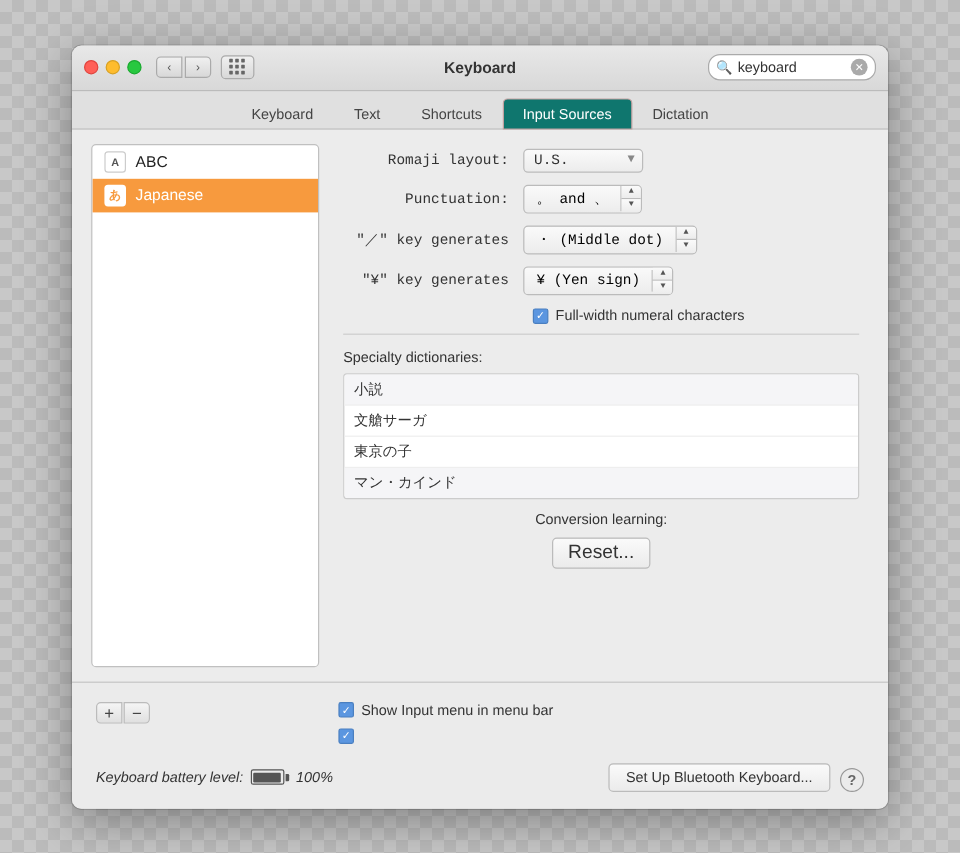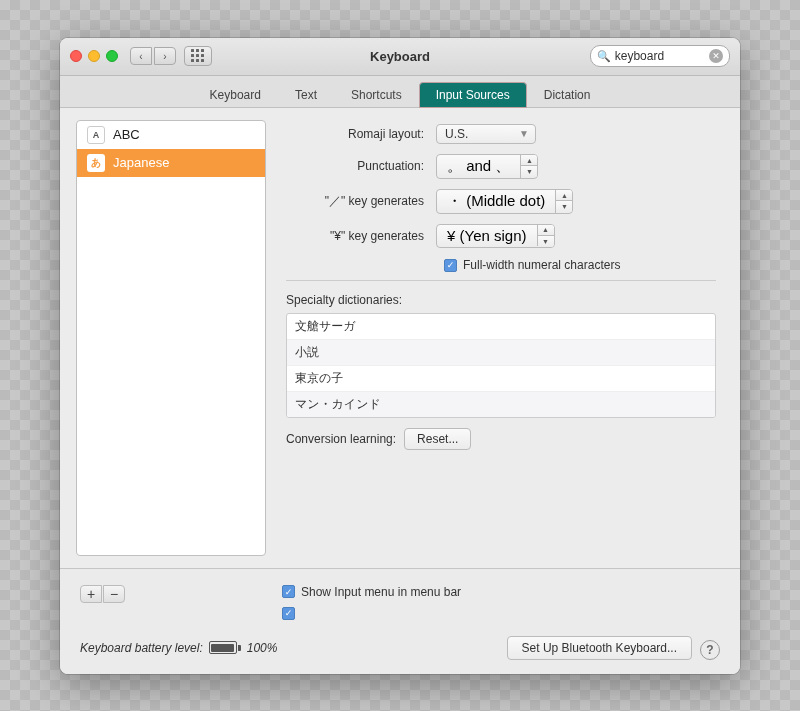--- a/index.html
+++ b/index.html
@@ -234,20 +234,21 @@
     .right-panel {
       flex: 1;
       padding: 4px 8px;
     }
 
     .setting-row {
       display: flex;
       align-items: center;
       margin-bottom: 10px;
       font-size: 12px;
+      font-family: Liberation Mono, monospace;
     }
     .setting-label {
       min-width: 150px;
       text-align: right;
       color: #333;
       padding-right: 12px;
     }
     .setting-control {
       display: flex;
       align-items: center;
@@ -276,21 +277,21 @@
     .stepper-control {
       display: flex;
       align-items: center;
       background: linear-gradient(to bottom, #fafafa, #ececec);
       border: 1px solid #bbb;
       border-radius: 4px;
       overflow: hidden;
     }
     .stepper-value {
       padding: 2px 10px;
-      font-size: 15px;
+      font-size: 12px;
       border-right: 1px solid #bbb;
       min-width: 80px;
       text-align: center;
     }
     .stepper-arrows {
       display: flex;
       flex-direction: column;
       width: 16px;
     }
     .stepper-up, .stepper-down {
@@ -364,28 +365,29 @@
     .dict-item:last-child { border-bottom: none; }
     .dict-item.alt { background: #f5f5f7; }
 
     .conversion-row {
       display: flex;
       align-items: center;
       font-size: 12px;
       color: #333;
       gap: 8px;
       margin-top: 4px;
+      flex-direction: column;
     }
 
     .reset-btn {
       background: linear-gradient(to bottom, #fafafa, #ebebeb);
       border: 1px solid #bbb;
       border-radius: 4px;
       padding: 3px 12px;
-      font-size: 12px;
+      font-size: 16px;
       color: #333;
       cursor: pointer;
     }
 
     
     .bottom-bar {
       border-top: 1px solid #c5c5c5;
       padding: 10px 16px;
       background: #ebebeb;
     }
@@ -610,22 +612,22 @@
 
       <div class="checkbox-row" style="margin-left: 158px; align-items: flex-end;">
         <div class="checkbox checked"></div>
         <span>Full-width numeral characters</span>
       </div>
 
       <hr class="separator">
 
       <div class="specialty-label">Specialty dictionaries:</div>
       <div class="dictionary-list">
+        <div class="dict-item alt">小説</div>
         <div class="dict-item">文艙サーガ</div>
-        <div class="dict-item alt">小説</div>
         <div class="dict-item">東京の子</div>
         <div class="dict-item alt">マン・カインド</div>
       </div>
 
       <div class="conversion-row">
         <span>Conversion learning:</span>
         <button class="reset-btn">Reset...</button>
       </div>
     </div>
   </div>

